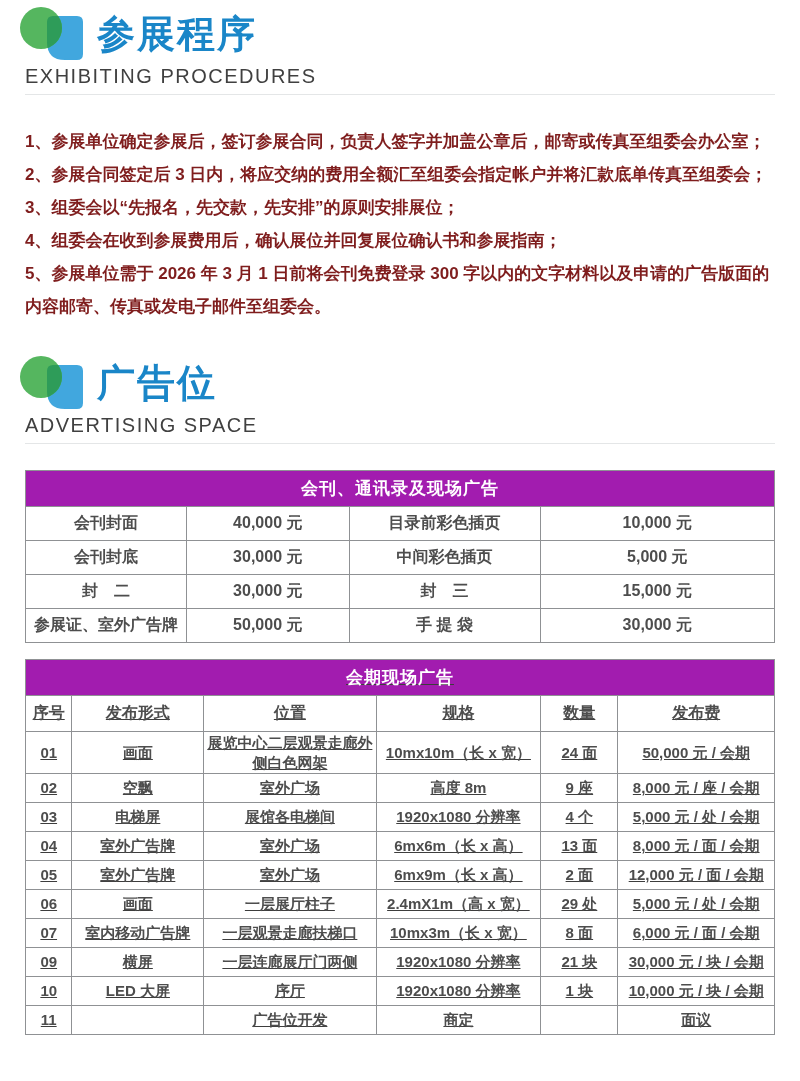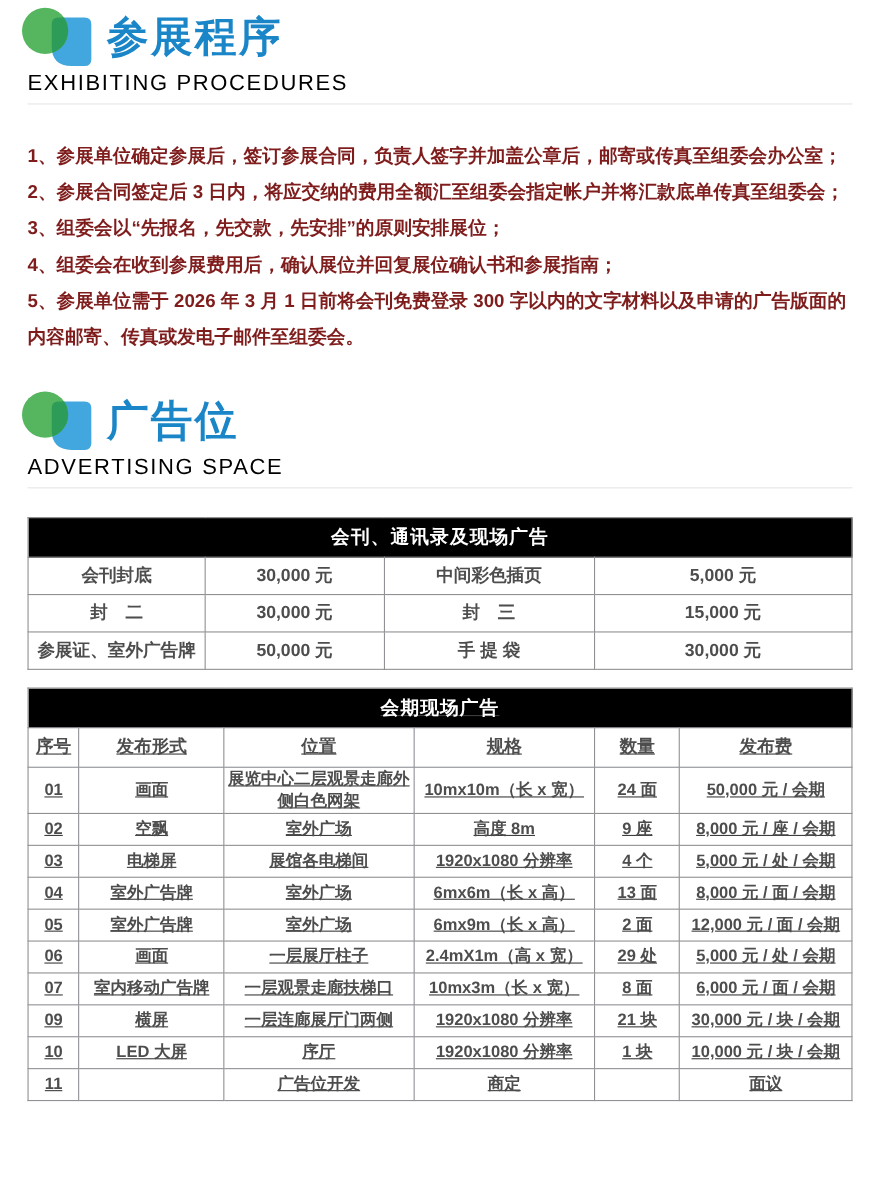--- a/index.html
+++ b/index.html
@@ -17,21 +17,21 @@
   .header-row { display: flex; align-items: center; height: 62px; padding-top: 5px; }
   .logo { width: 68px; height: 60px; margin-left: -8px; flex: none; }
   .section-title {
     margin: 0 0 0 12px;
     font-size: 38px; font-weight: bold;
     color: #1a86c8; letter-spacing: 2px;
     line-height: 1;
   }
   .section-subtitle {
     margin-top: 3px;
-    font-size: 20px; color: #000000;
+    font-size: 20px; color: #404040;
     letter-spacing: 1.5px;
   }
   .divider { border: none; border-top: 1px solid #e4e6e7; margin: 6px 0 0 0; }
 
   
   .procedures { margin-top: 30px; }
   .procedure-item {
     margin: 0; font-size: 17px; font-weight: bold;
     color: #7f1d1d; line-height: 33px;
   }
@@ -40,21 +40,21 @@
 
   
   table { width: 100%; border-collapse: collapse; table-layout: fixed; }
   th, td {
     border: 1px solid #8f9194;
     text-align: center; vertical-align: middle;
     color: #4d4d4d; font-weight: bold;
     padding: 1px 3px;
   }
   .tbl-title-cell {
-    background: #000000; color: #ffffff;
+    background: #a21caf; color: #ffffff;
     font-size: 17px; height: 36px; letter-spacing: 1px;
   }
   .pub-table { margin-top: 26px; }
   .pub-table td { height: 34px; font-size: 16px; }
   .onsite-table { margin-top: 16px; text-decoration: underline; }
   .onsite-table .col-head { height: 36px; font-size: 16px; background: #ffffff; }
   .onsite-table td { height: 29px; font-size: 15px; line-height: 1.3; }
 </style>
 </head>
 <body>
@@ -112,20 +112,26 @@
         <col style="width:25.5%">
         <col style="width:31.3%">
     </colgroup>
     <thead>
       <tr>
         <th class="tbl-title-cell" colspan="4">会刊、通讯录及现场广告</th>
       </tr>
     </thead>
     <tbody>
       <tr>
+        <td>会刊封面</td>
+        <td>40,000 元</td>
+        <td>目录前彩色插页</td>
+        <td>10,000 元</td>
+      </tr>
+      <tr>
         <td>会刊封底</td>
         <td>30,000 元</td>
         <td>中间彩色插页</td>
         <td>5,000 元</td>
       </tr>
       <tr>
         <td>封　二</td>
         <td>30,000 元</td>
         <td>封　三</td>
         <td>15,000 元</td>

